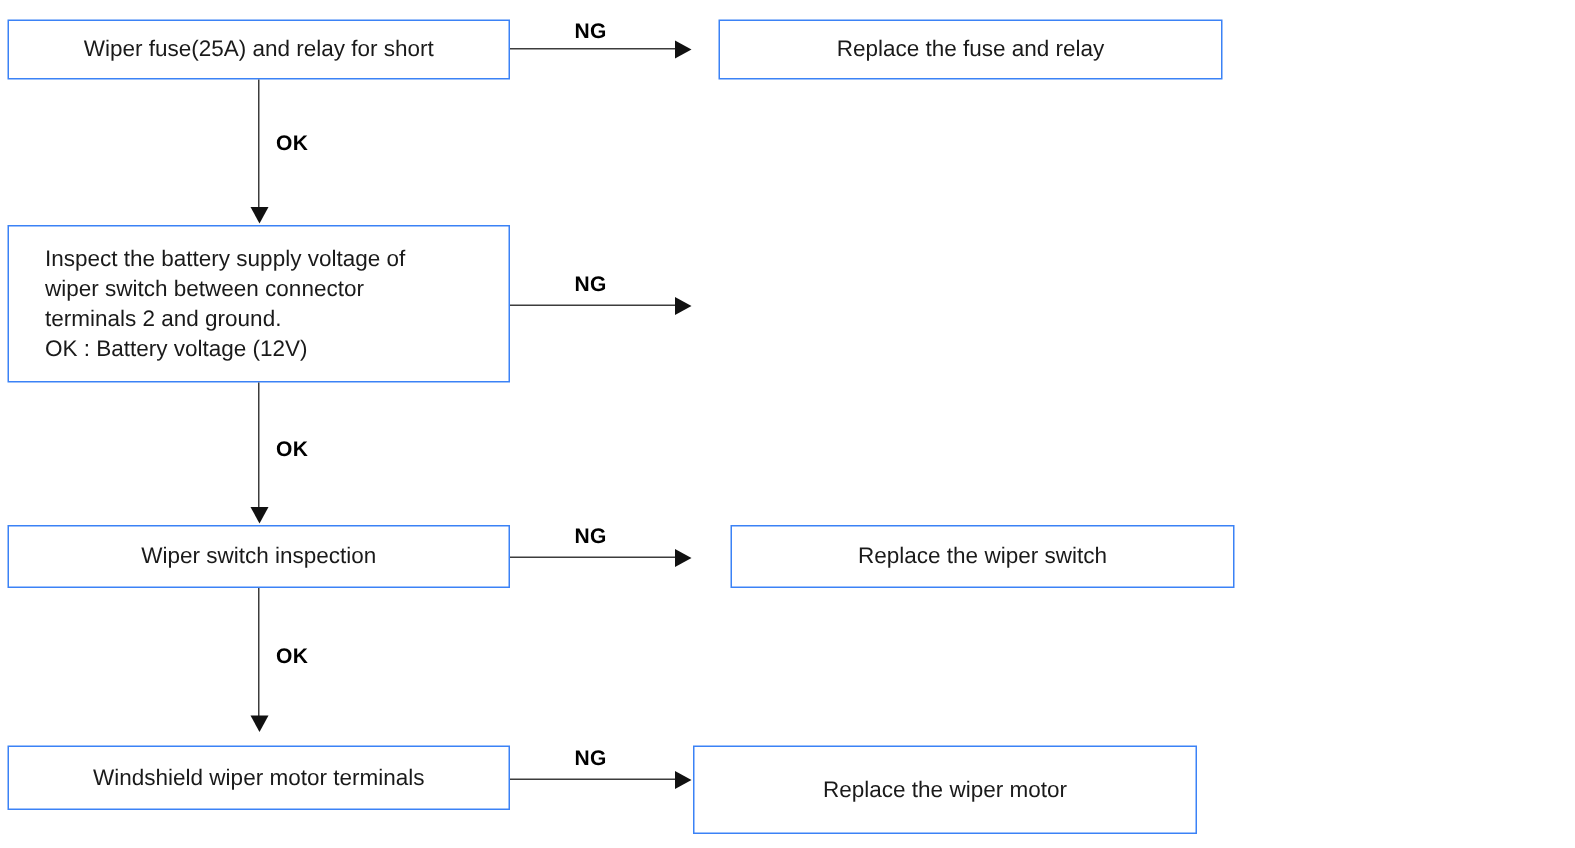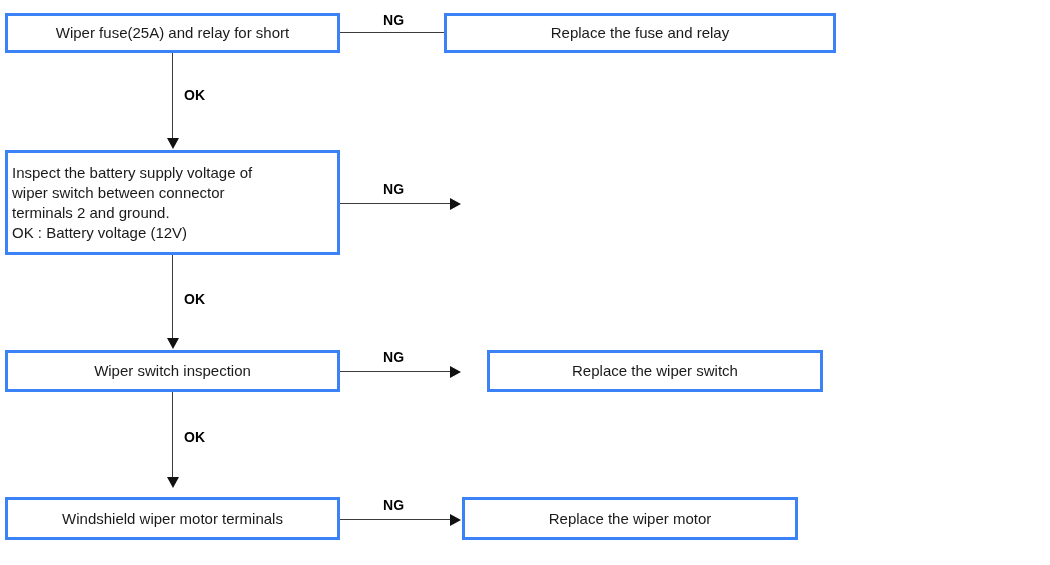--- a/index.html
+++ b/index.html
@@ -14,36 +14,36 @@
   #flowchart-canvas {
     position: relative;
     width: 1050px;
     height: 565px;
     background: #ffffff;
     overflow: hidden;
   }
   .node-box {
     position: absolute;
     box-sizing: border-box;
-    border: 3px solid #3b82f6;
+    border: 1px solid #3b82f6;
     background: #ffffff;
     display: flex;
     align-items: center;
     justify-content: center;
     font-size: 15px;
     line-height: 20px;
     color: #1a1a1a;
     text-align: center;
     padding: 2px 8px;
   }
   .node-box.left-align {
     justify-content: flex-start;
     text-align: left;
     align-items: center;
-    padding-left: 4px;
+    padding-left: 24px;
   }
   .node-text {
     white-space: pre-line;
     display: block;
     width: 100%;
   }
   .node-box.left-align .node-text {
     text-align: left;
   }
   
@@ -88,21 +88,21 @@
 <div id="flowchart-canvas">
 
   <div class="node-box" style="left:5px; top:13px; width:335px; height:40px;">
     <span class="node-text">Wiper fuse(25A) and relay for short</span>
   </div>
 
   <div class="h-line" style="left:340px; top:32px; width:112px;"></div>
   <div class="arrow-right" style="left:450px; top:27px;"></div>
   <div class="edge-label" style="left:383px; top:12px;">NG</div>
 
-  <div class="node-box" style="left:444px; top:13px; width:392px; height:40px;align-items:center;">
+  <div class="node-box" style="left:479px; top:13px; width:336px; height:40px;align-items:center;">
     <span class="node-text">Replace the fuse and relay</span>
   </div>
 
   <div class="v-line" style="left:172px; top:53px; height:86px;"></div>
   <div class="arrow-down" style="left:167px; top:138px;"></div>
   <div class="edge-label" style="left:184px; top:87px;">OK</div>
 
   <div class="node-box left-align" style="left:5px; top:150px; width:335px; height:105px;">
     <span class="node-text">Inspect the battery supply voltage of
 wiper switch between connector
@@ -136,17 +136,17 @@
   <div class="edge-label" style="left:184px; top:429px;">OK</div>
 
   <div class="node-box" style="left:5px; top:497px; width:335px; height:43px;">
     <span class="node-text">Windshield wiper motor terminals</span>
   </div>
 
   <div class="h-line" style="left:340px; top:519px; width:112px;"></div>
   <div class="arrow-right" style="left:450px; top:514px;"></div>
   <div class="edge-label" style="left:383px; top:497px;">NG</div>
 
-  <div class="node-box" style="left:462px; top:497px; width:336px; height:43px;">
+  <div class="node-box" style="left:462px; top:497px; width:336px; height:59px;">
     <span class="node-text">Replace the wiper motor</span>
   </div>
 
 </div>
 
 </body></html>

